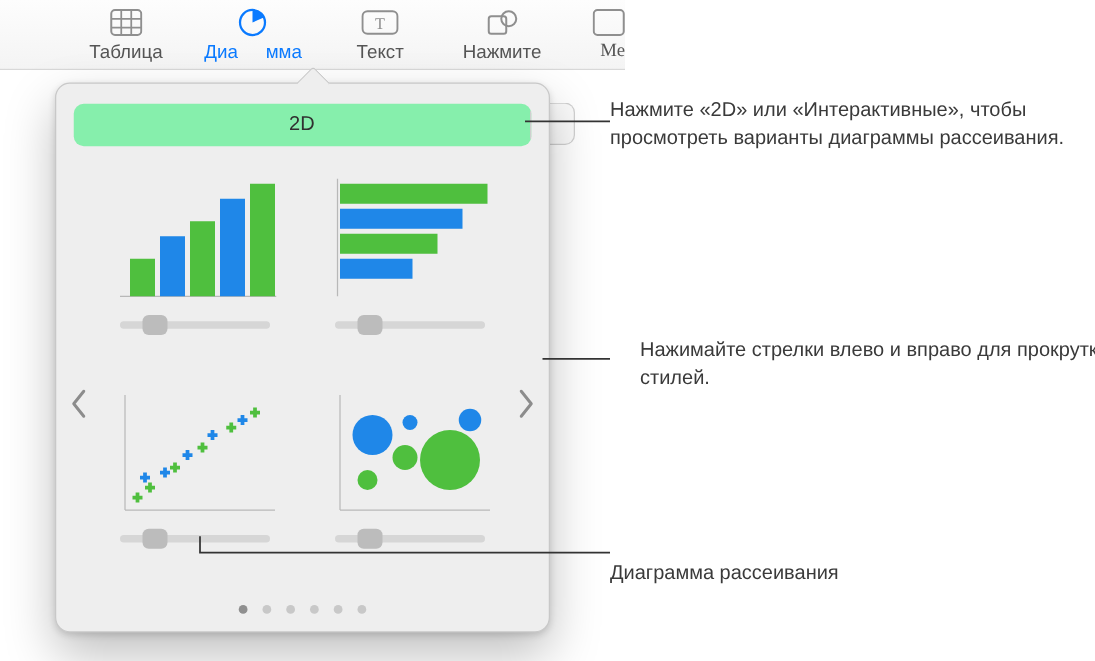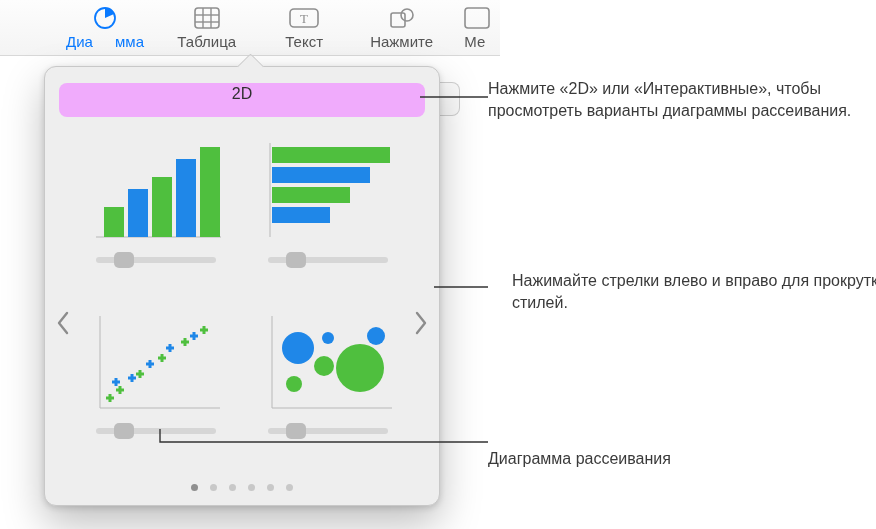--- a/index.html
+++ b/index.html
@@ -31,21 +31,21 @@
     flex-direction: column;
     align-items: center;
     gap: 2px;
     font-size: 15px;
     color: #555;
     width: 78px;
   }
   .tool.sel .ticon { color:#0a7aff; }
   .tool.sel { color:#0a7aff; }
   .ticon { color:#8f8f8f; height:26px; display:flex; align-items:center; justify-content:center;}
-  .tool.cut { width:40px; overflow:hidden; align-items:flex-start;}
+  .tool.cut { width:40px; overflow:hidden; align-items:flex-end;font-family:Liberation Serif, serif;}
 
   
   .popover {
     position: absolute;
     left: 44px; top: 66px;
     width: 396px;
     height: 440px;
     background: #eeeeee;
     border: 1px solid #c8c8c8;
     border-radius: 12px;
@@ -60,24 +60,23 @@
     border-top:1px solid #c8c8c8;
     transform:rotate(45deg);
     border-top-left-radius:3px;
   }
 
   
   .seg {
     position: relative;
     margin: 16px 14px 0 14px;
     height: 34px;
-    background: #f0abfc;
+    background: #86efac;
     border-radius: 8px;
     display:flex;
-    flex-direction:column;
   }
   .seg-item{
     flex:1;
     display:flex; align-items:center; justify-content:center;
     font-size:16px; color:#303030;
     border-radius:7px;
     position:relative;
   }
   .seg-item.sel{
     background:#9e9e9e; color:#fff; font-weight:500;
@@ -143,40 +142,40 @@
     width:380px;
   }
   svg.lead{ position:absolute; overflow:visible; pointer-events:none;}
   svg.lead path{ stroke:#333; stroke-width:1.4; fill:none; }
 
 </style>
 </head>
 <body>
 
 <div class="toolbar">
-  <div class="tool sel">
-    <span class="ticon">
-      <svg width="24" height="24">
-          <circle cx="12" cy="12" r="10" fill="none" stroke="#0a7aff" stroke-width="1.8"></circle>
-          <path d="M12 12 L12 2 A10 10 0 0 1 21 8 Z" fill="#0a7aff"></path>
-        </svg>
-    </span>
-    <span>Диа<span style="opacity:0">гра</span>мма</span>
-  </div>
   <div class="tool">
     <span class="ticon">
       <svg width="26" height="22">
           <rect x="1" y="1" width="24" height="20" rx="3" fill="none" stroke="#8f8f8f" stroke-width="1.6"></rect>
           <line x1="1" y1="8" x2="25" y2="8" stroke="#8f8f8f" stroke-width="1.4"></line>
           <line x1="1" y1="15" x2="25" y2="15" stroke="#8f8f8f" stroke-width="1.4"></line>
           <line x1="9" y1="1" x2="9" y2="21" stroke="#8f8f8f" stroke-width="1.4"></line>
           <line x1="17" y1="1" x2="17" y2="21" stroke="#8f8f8f" stroke-width="1.4"></line>
         </svg>
     </span>
     <span>Таблица</span>
+  </div>
+  <div class="tool sel">
+    <span class="ticon">
+      <svg width="24" height="24">
+          <circle cx="12" cy="12" r="10" fill="none" stroke="#0a7aff" stroke-width="1.8"></circle>
+          <path d="M12 12 L12 2 A10 10 0 0 1 21 8 Z" fill="#0a7aff"></path>
+        </svg>
+    </span>
+    <span>Диа<span style="opacity:0">гра</span>мма</span>
   </div>
   <div class="tool">
     <span class="ticon">
       <svg width="30" height="20">
           <rect x="1" y="1" width="28" height="18" rx="4" fill="none" stroke="#8f8f8f" stroke-width="1.6"></rect>
           <text x="15" y="15" font-size="13" text-anchor="middle" fill="#8f8f8f" font-family="serif">T</text>
         </svg>
     </span>
     <span>Текст</span>
   </div>

